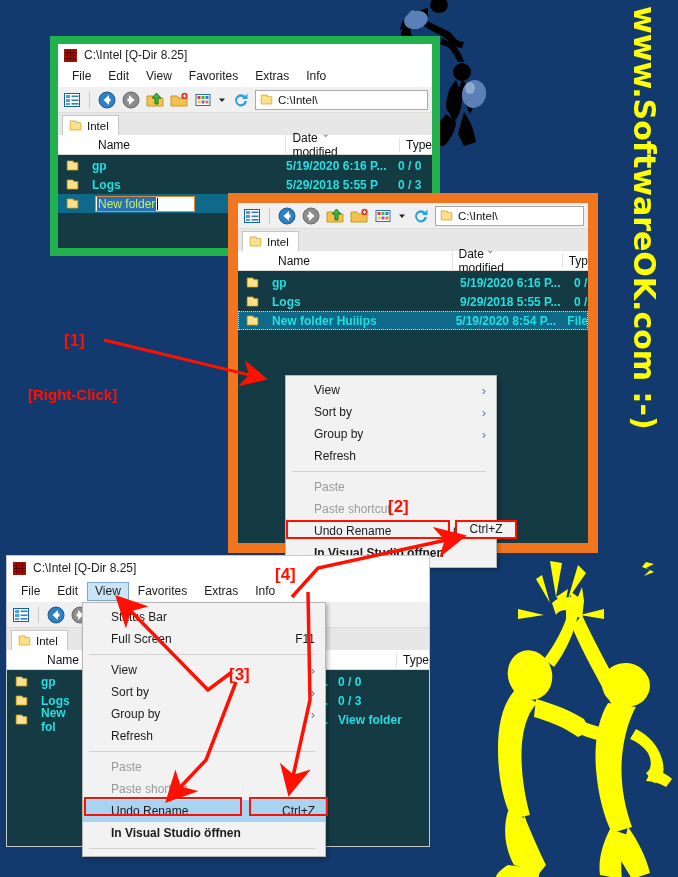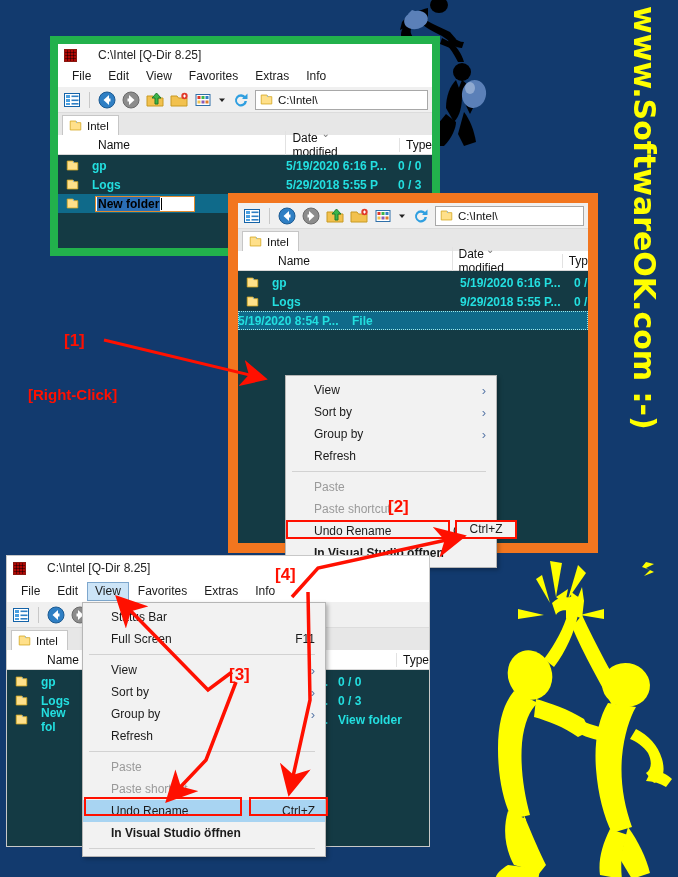--- a/index.html
+++ b/index.html
@@ -39,21 +39,21 @@
     font-family:"DejaVu Sans", sans-serif;
     letter-spacing:0px;
   }
 
   
   .win { position:absolute; background:#f0f0f0; }
   .win-inner { position:absolute; inset:0; background:#ffffff; overflow:hidden; }
 
   .titlebar {
     height:22px; background:#ffffff; display:flex; align-items:center;
-    padding-left:6px; gap:21px;
+    padding-left:6px; gap:7px;
   }
   .app-icon {
     width:13px; height:13px; flex:0 0 13px;
     background:
       repeating-linear-gradient(90deg,#d42b1e 0 2px,#7a1410 2px 3px),
       repeating-linear-gradient(0deg,#d42b1e 0 2px,#7a1410 2px 3px);
     background-blend-mode: multiply;
     border:1px solid #8a1a12;
   }
   .title-text { font-size:12px; color:#222; }
@@ -95,21 +95,21 @@
   .frow.sel { background:#0f6a8a; }
   .frow.focus { outline:1px dotted #9fe9ea; outline-offset:-1px; }
 
   .folder-ico { width:13px; height:13px; flex:0 0 13px; }
 
   .renamebox {
     background:#ffffff; border:1px solid #e08a2e; height:16px;
     display:flex; align-items:center; padding:0 1px; margin-left:3px;
   }
   .renamebox .seltext {
-    background:#2b6fb5; color:#000000; font-size:12px; font-weight:bold;
+    background:#2b6fb5; color:#bef264; font-size:12px; font-weight:normal;
     padding:0 1px; font-family:"Liberation Sans", sans-serif;
   }
   .renamebox .caret { width:1px; height:12px; background:#000; margin-left:1px; }
 
   
   .ctxmenu {
     position:absolute; background:#f2f2f2; border:1px solid #b6b6b6;
     padding:3px 0; font-size:12px; color:#1b1b1b;
     box-shadow:2px 2px 4px rgba(0,0,0,.28);
   }
@@ -427,20 +427,27 @@
           <svg class="folder-ico" viewBox="0 0 16 16">
             <path d="M1.5 2.5 h7 l1.5 2 h4.5 v9 h-13 Z" fill="#ffe08a" stroke="#d4a822"></path>
             <path d="M8.5 2.5 l0 2 l2 0 Z" fill="#7fb6e8"></path>
           </svg>
           <span>Logs</span>
         </span>
         <span class="fdate" style="width:114px">9/29/2018 5:55 P...</span>
         <span class="ftype" style="flex:1">0 /</span>
       </div>
       <div class="frow sel focus">
+        <span class="fname" style="width:222px">
+          <svg class="folder-ico" viewBox="0 0 16 16">
+            <path d="M1.5 2.5 h7 l1.5 2 h4.5 v9 h-13 Z" fill="#ffe08a" stroke="#d4a822"></path>
+            <path d="M8.5 2.5 l0 2 l2 0 Z" fill="#7fb6e8"></path>
+          </svg>
+          <span>New folder Huiiips</span>
+        </span>
         <span class="fdate" style="width:114px">5/19/2020 8:54 P...</span>
         <span class="ftype" style="flex:1">File</span>
       </div>
     </div>
   </div>
 </div>
 
 <div class="ctxmenu" style="left:285px; top:375px; width:212px;">
   <div class="cmi">
     <span>View</span>

